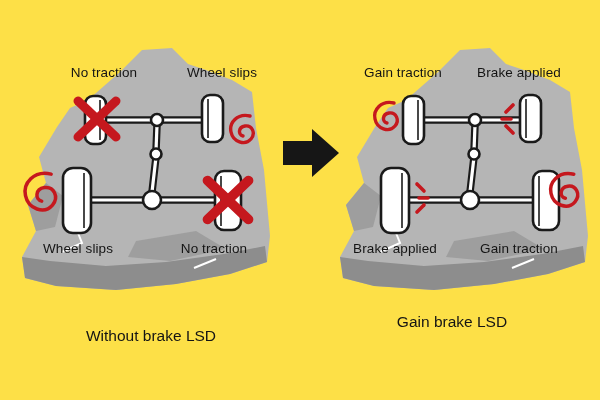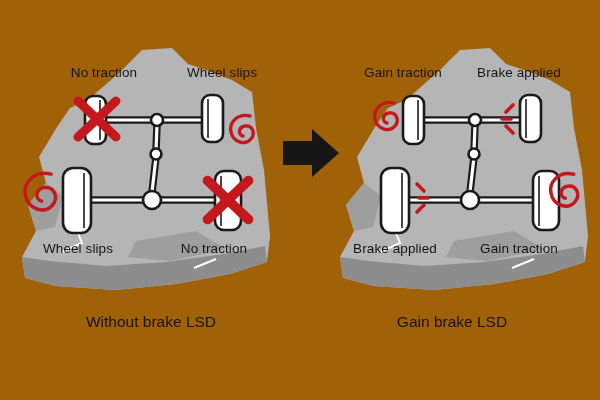--- a/index.html
+++ b/index.html
@@ -7,21 +7,21 @@
     padding: 0;
     width: 600px;
     height: 400px;
     background: #ffffff;
     font-family: "Liberation Sans", sans-serif;
   }
   .stage {
     position: relative;
     width: 600px;
     height: 400px;
-    background: #a16207;
+    background: #fde047;
     overflow: hidden;
   }
   .stage svg {
     position: absolute;
     left: 0;
     top: 0;
   }
   .lbl {
     position: absolute;
     transform: translateX(-50%);
@@ -118,21 +118,21 @@
       <use href="#spiral" transform="translate(563,191) scale(1.2)" stroke-width="2.9" stroke="#c5181e"></use>
     </g>
 
     <polygon points="283,141 312,141 312,129 339,153 312,177 312,165 283,165" fill="#161616"></polygon>
   </svg>
 
   <div class="lbl" style="left:104px; top:65px">No traction</div>
   <div class="lbl" style="left:222px; top:65px">Wheel slips</div>
   <div class="lbl" style="left:78px; top:241px">Wheel slips</div>
   <div class="lbl" style="left:214px; top:241px">No traction</div>
-  <div class="caption" style="left:151px; top:313px">Without brake LSD</div>
+  <div class="caption" style="left:151px; top:327px">Without brake LSD</div>
 
   <div class="lbl" style="left:403px; top:65px">Gain traction</div>
   <div class="lbl" style="left:519px; top:65px">Brake applied</div>
   <div class="lbl" style="left:395px; top:241px">Brake applied</div>
   <div class="lbl" style="left:519px; top:241px">Gain traction</div>
   <div class="caption" style="left:452px; top:313px">Gain brake LSD</div>
 
 </div>
 
 </body></html>

